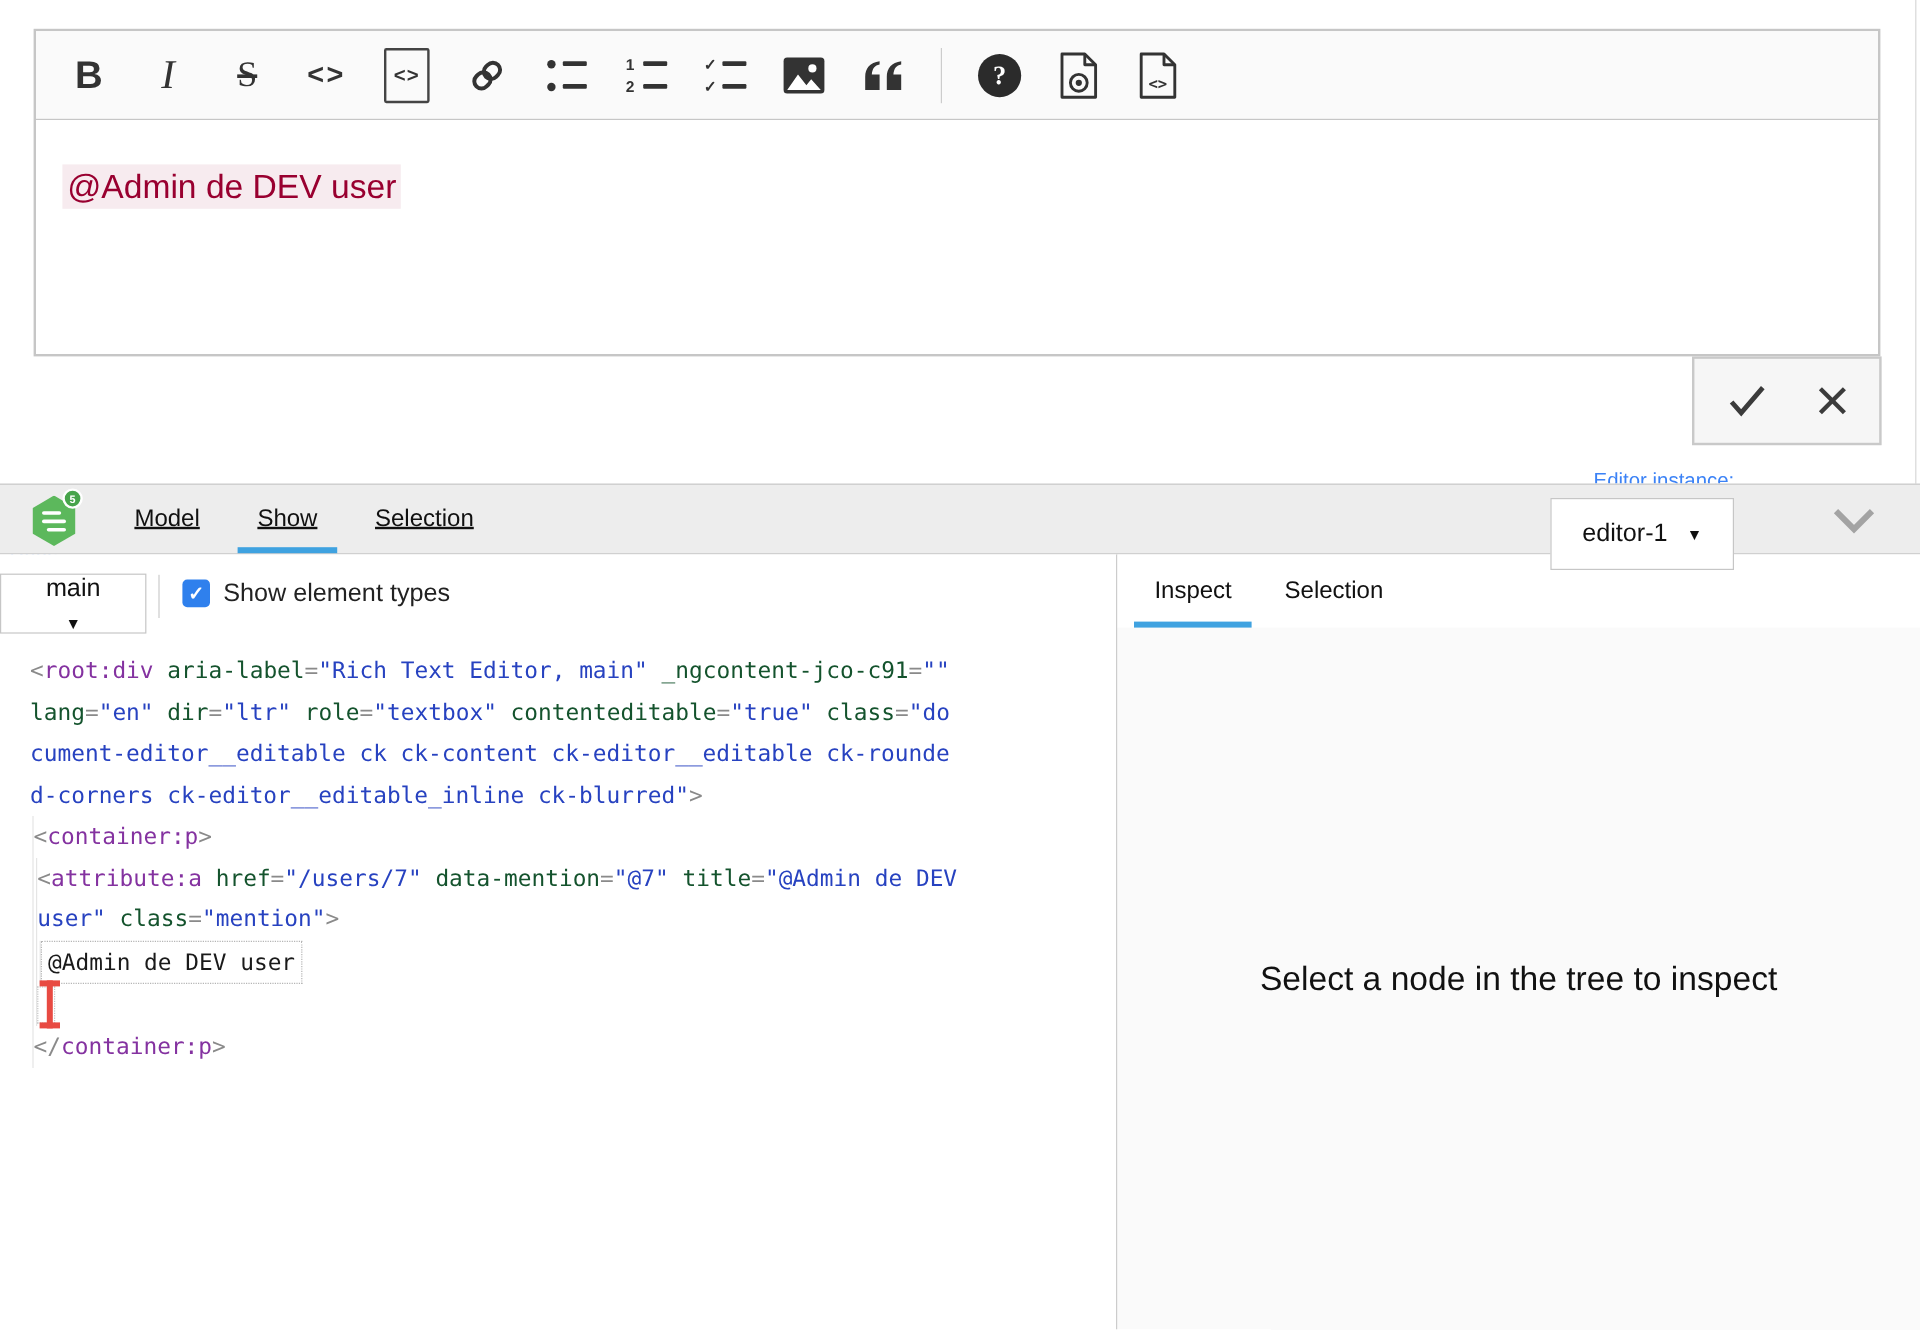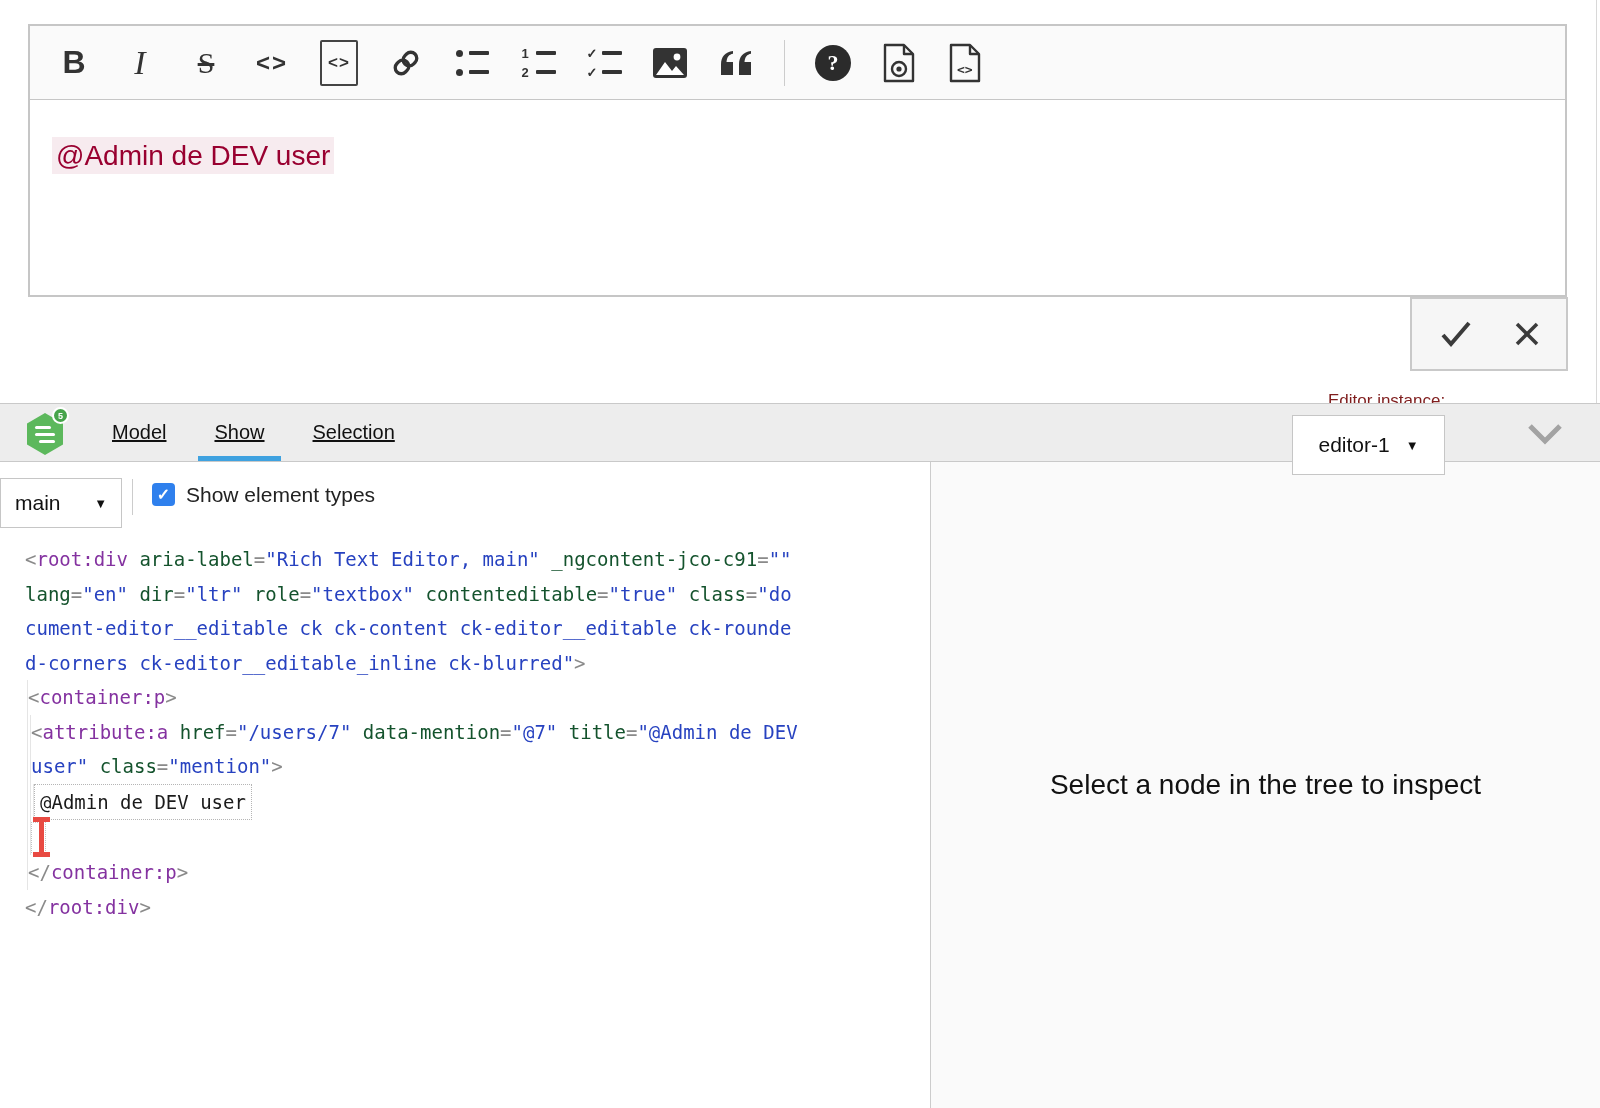--- a/index.html
+++ b/index.html
@@ -35,21 +35,21 @@
 
   
   .confirm { position:absolute; left:1410px; top:297px; width:158px; height:74px;
              background:#f6f6f6; border:2px solid #c9c9c9;
              display:flex; align-items:center; justify-content:center; gap:36px; }
   .confirm svg { cursor:pointer; }
 
   .right-hairline { position:absolute; left:1596px; top:0; width:1px; height:404px; background:#d8d8d8; }
 
   
-  .clip-label { position:absolute; overflow:hidden; color:#7f1d1d; font-size:17px; }
+  .clip-label { position:absolute; overflow:hidden; color:#3b82f6; font-size:17px; }
   .clip-ei { left:1328px; top:392px; width:176px; height:11px; }
   .clip-ei span { display:block; line-height:17px; }
   .clip-root { left:8px; top:462px; width:70px; height:14px; }
   .clip-root span { display:block; margin-top:-8px; line-height:20px; }
 
   
   .inspector { position:absolute; left:0; top:403px; width:1600px; height:705px; }
   .insp-header { position:absolute; top:0; left:0; right:0; height:59px; background:#ededed;
                  border-top:1px solid #c9c9c9; border-bottom:1px solid #c9c9c9; }
   .logo { position:absolute; left:26px; top:7px; width:40px; height:46px; }
@@ -71,21 +71,21 @@
   .editor-select { position:absolute; left:1292px; top:12px; width:153px; height:60px;
                    background:#fff; border:1px solid #c6c6c6; z-index:3;
                    display:flex; align-items:center; justify-content:center; gap:16px;
                    font-size:21px; color:#111; cursor:pointer; }
   .caret-down { font-size:13px; color:#111; }
 
   .insp-body { position:absolute; top:59px; bottom:0; left:0; right:0; display:flex; }
   .tree-pane { width:931px; border-right:1px solid #ccc; background:#fff; position:relative; }
   .root-tab { position:absolute; left:0; top:16px; width:122px; height:50px; background:#fff;
               border:1px solid #c6c6c6; display:flex; align-items:center; justify-content:space-between;
-              padding:0 14px; font-size:21px; color:#111; cursor:pointer; }
+              padding:0 14px; font-size:21px; color:#111; cursor:pointer;flex-direction:column; }
   .tree-vdiv { position:absolute; left:132px; top:17px; width:1px; height:36px; background:#ccc; }
   .cb { position:absolute; left:152px; top:21px; width:23px; height:23px; background:#2f80ed;
         border-radius:4px; color:#fff; font-size:16px; font-weight:700;
         display:flex; align-items:center; justify-content:center; cursor:pointer; }
   .cb-label { position:absolute; left:186px; top:21px; font-size:21px; color:#222; }
 
   .tree-code { margin-top:66px; padding:14px 0 0 25px; width:800px;
                font-family:"DejaVu Sans Mono", monospace; font-size:19px; line-height:34.5px;
                color:#1a1a1a; }
   .code-line { word-break:break-all; white-space:normal; }
@@ -271,24 +271,27 @@
                   <span class="ghost-box"></span>
                   <span class="ibeam">
                     <i class="tp"></i>
                     <i class="st"></i>
                     <i class="bt"></i>
                   </span>
                 </div>
               </div>
               <div class="code-line"><span class="tk-p">&lt;/</span><span class="tk-tag">container:p</span><span class="tk-p">&gt;</span></div>
             </div>
-            <div class="code-line"><span class="tk-p">&lt;/</span><span class="tk-tag">root:div</span><span class="tk-p">&gt;</span></div>
           </div>
       </div>
 
       <div class="inspect-pane">
+        <div class="insp-tabs">
+          <div class="itab active">Inspect</div>
+          <div class="itab">Selection</div>
+        </div>
         <div class="insp-content">
           <div class="empty-msg">Select a node in the tree to inspect</div>
         </div>
       </div>
     </div>
   </div>
 </div>
 
 </body></html>

